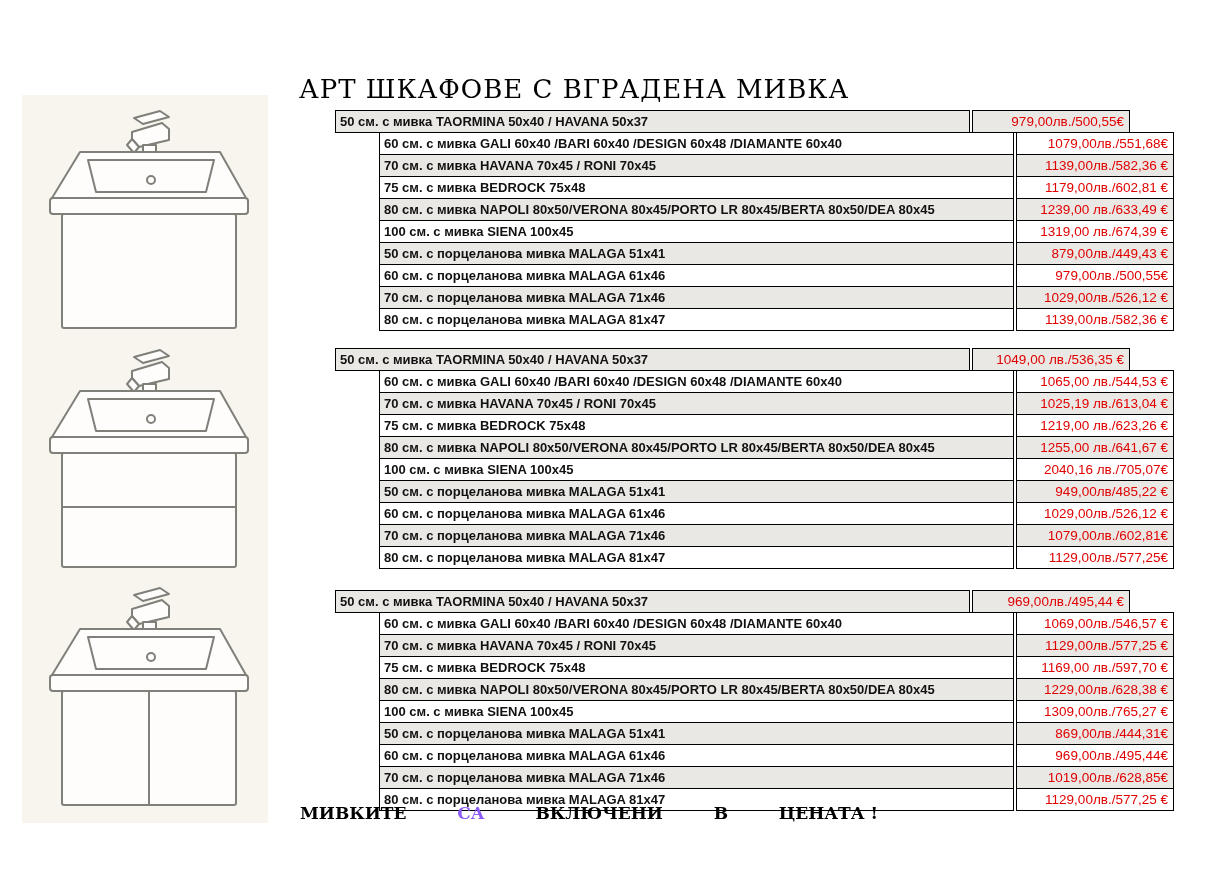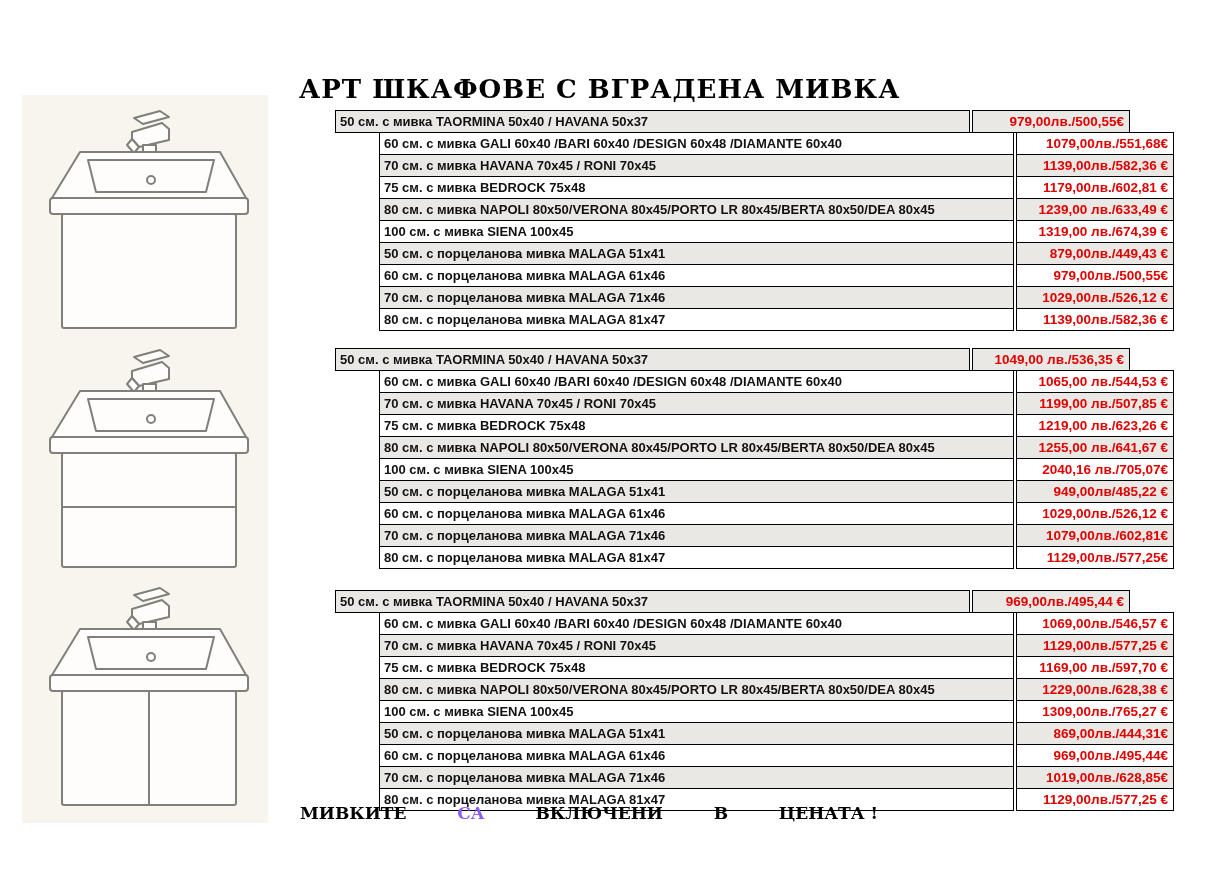--- a/index.html
+++ b/index.html
@@ -14,41 +14,41 @@
     justify-content:space-evenly;align-items:center;
   }
   .left-panel svg{display:block;}
   .sketch{stroke:#80807a;stroke-width:2;fill:#fefdfb;stroke-linejoin:round;}
   .sketch-line{stroke:#80807a;stroke-width:2;}
 
   
   .page-title{
     position:absolute;left:299px;top:74px;
     font-family:"DejaVu Serif","Liberation Serif",serif;
-    font-weight:bold;font-size:26px;letter-spacing:1px;color:#000;
+    font-weight:normal;font-size:26px;letter-spacing:1px;color:#000;
     white-space:nowrap;
   }
 
   
   .tables-wrap{position:absolute;left:335px;top:110px;width:795px;}
   .tgroup{width:912px;}
   .tgroup + .tgroup{margin-top:17px;}
   .tgroup:nth-child(3){margin-top:21px;}
   .row{display:flex;height:23px;box-sizing:border-box;}
   .row + .row{margin-top:-1px;padding-left:44px;}
   .cell{
     box-sizing:border-box;border:1px solid #000;height:23px;
     line-height:21px;white-space:nowrap;overflow:visible;
   }
   .cell.desc{
     width:635px;padding-left:4px;font-weight:bold;font-size:13px;color:#111;
   }
   .cell.price{
     width:158px;margin-left:2px;text-align:right;padding-right:5px;
-    font-weight:bold;font-size:13.5px;color:#e00000;
+    font-weight:normal;font-size:13.5px;color:#e00000;
   }
   .row:nth-child(odd) .cell{background:#e9e8e5;}
   .row:nth-child(even) .cell{background:#ffffff;}
 
   
   .footer{
     position:absolute;left:300px;top:803px;width:578px;
     display:flex;justify-content:space-between;
     font-family:"DejaVu Serif","Liberation Serif",serif;
     font-weight:bold;font-size:17px;color:#000;
@@ -162,21 +162,21 @@
     <div class="row">
         <div class="cell desc">50 см. с мивка TAORMINA 50x40 / HAVANA 50x37</div>
         <div class="cell price">1049,00 лв./536,35 €</div>
       </div>
       <div class="row">
         <div class="cell desc">60 см. с мивка GALI 60x40 /BARI 60x40 /DESIGN 60x48 /DIAMANTE 60x40</div>
         <div class="cell price">1065,00 лв./544,53 €</div>
       </div>
       <div class="row">
         <div class="cell desc">70 см. с мивка HAVANA 70x45 / RONI 70x45</div>
-        <div class="cell price">1199,00 лв./507,85 €</div>
+        <div class="cell price">1025,19 лв./613,04 €</div>
       </div>
       <div class="row">
         <div class="cell desc">75 см. с мивка BEDROCK 75x48</div>
         <div class="cell price">1219,00 лв./623,26 €</div>
       </div>
       <div class="row">
         <div class="cell desc">80 см. с мивка NAPOLI 80x50/VERONA 80x45/PORTO LR 80x45/BERTA 80x50/DEA 80x45</div>
         <div class="cell price">1255,00 лв./641,67 €</div>
       </div>
       <div class="row">

